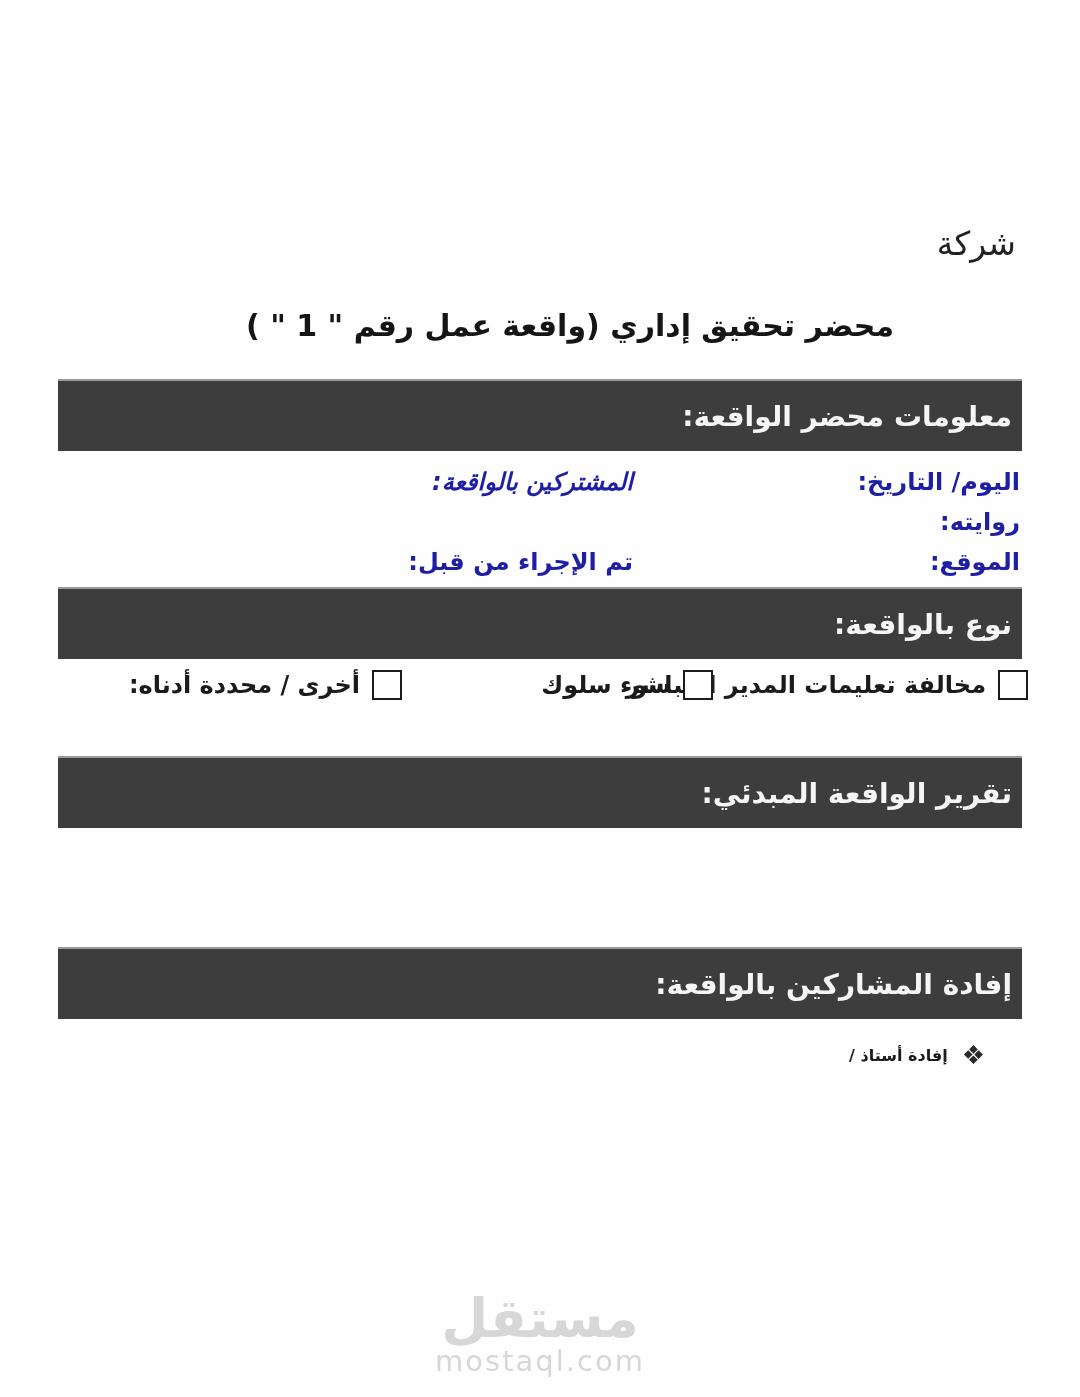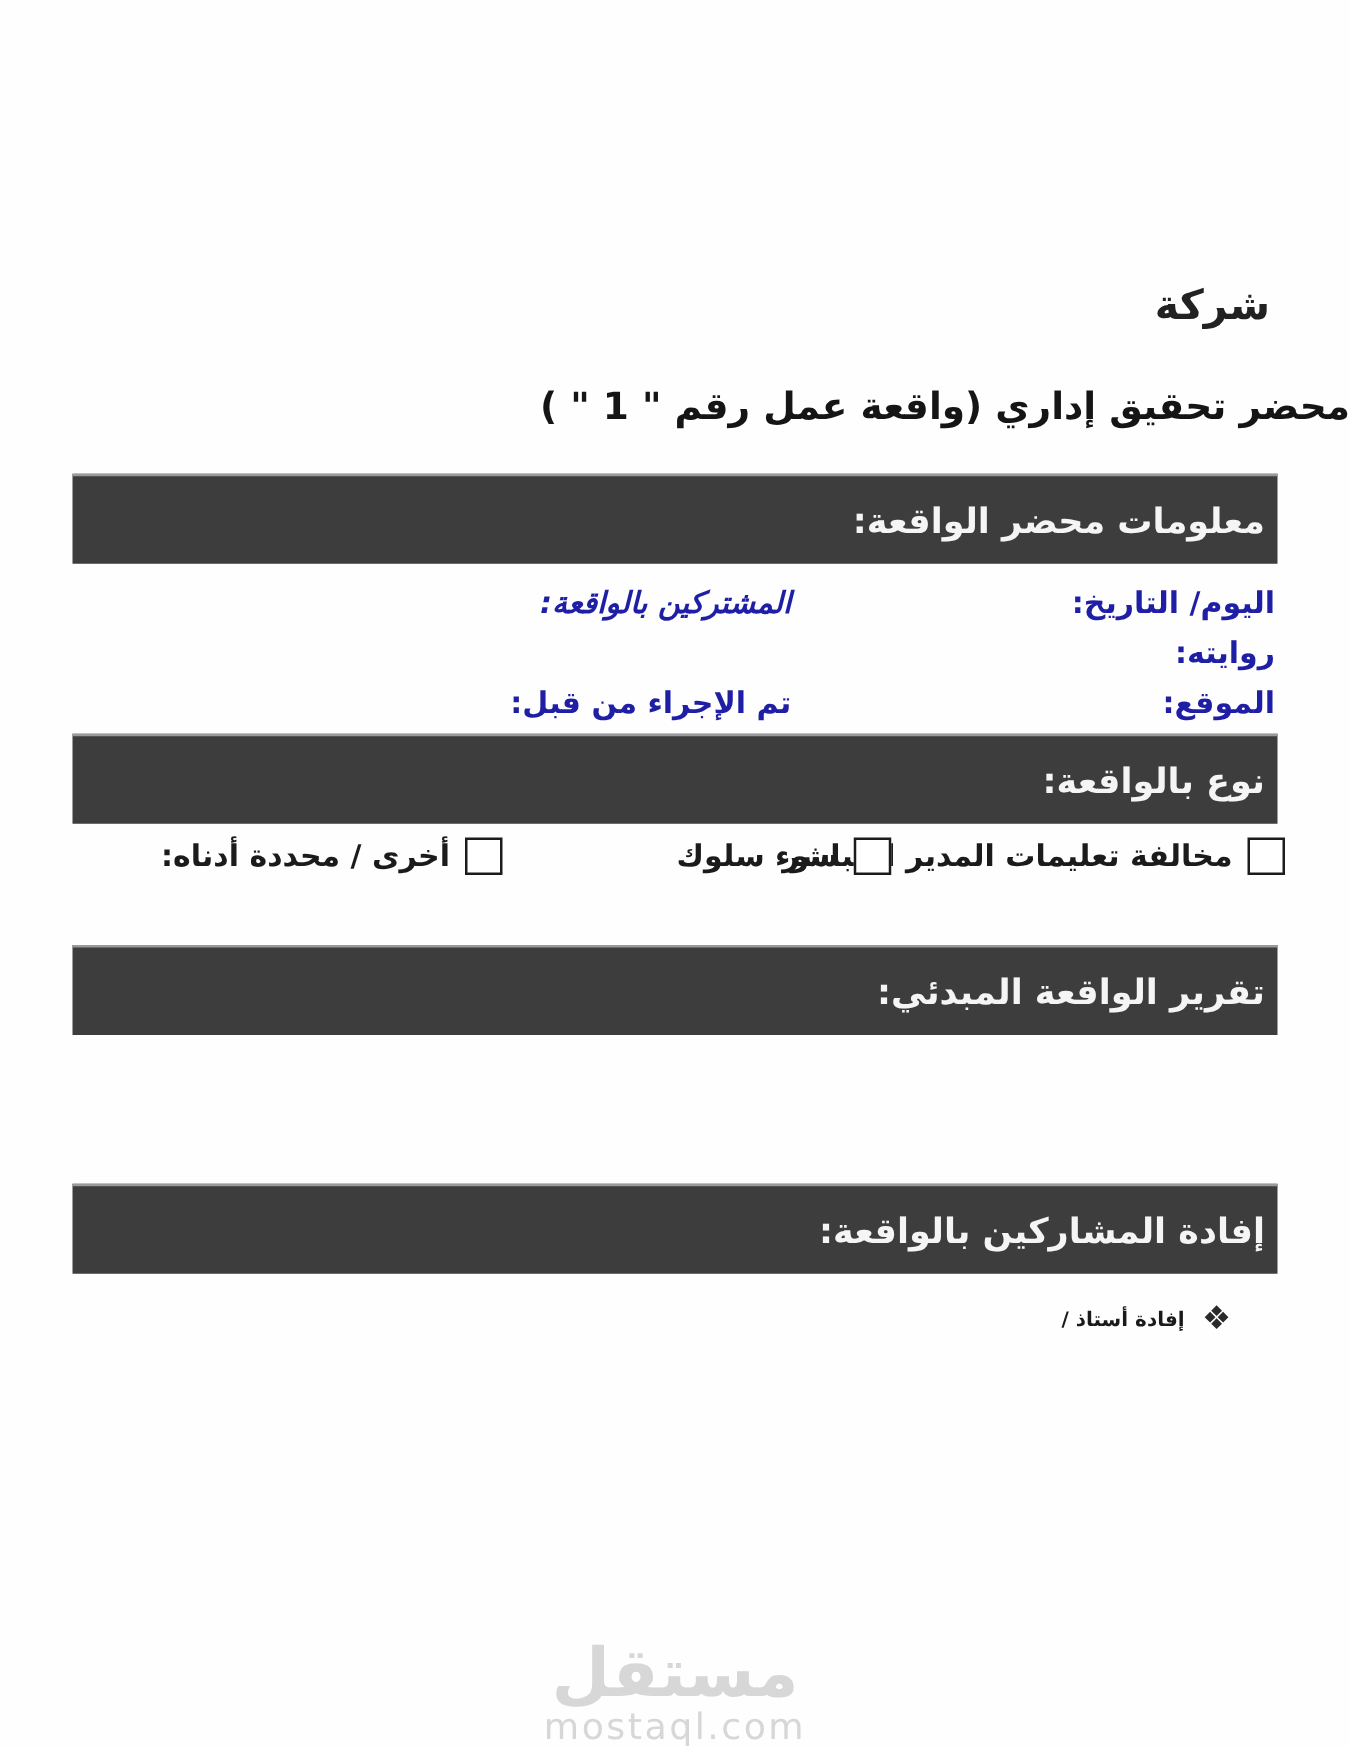--- a/index.html
+++ b/index.html
@@ -8,26 +8,26 @@
     font-family: "DejaVu Sans", sans-serif;
     width: 1080px; height: 1397px;
     position: relative;
     overflow: hidden;
     color: #1a1a1a;
   }
   .page { position: absolute; inset: 0; background: #fefefe; }
 
   .company {
     position: absolute; top: 224px; right: 64px;
-    font-size: 33px; font-weight: bold; color: #222;
+    font-size: 33px; font-weight: normal; color: #222;
   }
 
   .title {
     position: absolute; top: 308px; left: 60px; right: 0;
-    text-align: right;
+    text-align: center;
     font-size: 30px; font-weight: bold; color: #151515;
   }
 
   .bar {
     position: absolute; right: 58px; width: 964px; height: 72px;
     background: #3d3d3d; color: #f5f5f5;
     display: flex; align-items: center;
     padding: 0 10px;
     font-size: 28px; font-weight: bold;
     border-top: 2px solid #9a9a9a;
@@ -74,21 +74,20 @@
   }
   .bullet { font-size: 26px; color: #2a2a2a; margin-left: 14px; }
   .st-label { font-size: 16px; font-weight: bold; color: #1a1a1a; }
   .st-gap { display: inline-block; width: 95px; }
   .st-note { font-size: 24px; font-weight: bold; color: #1f1fa6; }
 
   .watermark {
     position: absolute; top: 1292px; left: 0; right: 0;
     text-align: center; color: #d7d7d7;
     user-select: none;
-    margin-top: 20px;
   }
   .wm-logo { font-size: 54px; font-weight: bold; line-height: 1.0; }
   .wm-domain {
     font-family: "DejaVu Sans", sans-serif;
     font-size: 29px; letter-spacing: 2px; line-height: 1.1;
     direction: ltr;
   }
 </style>
 </head>
 <body>

